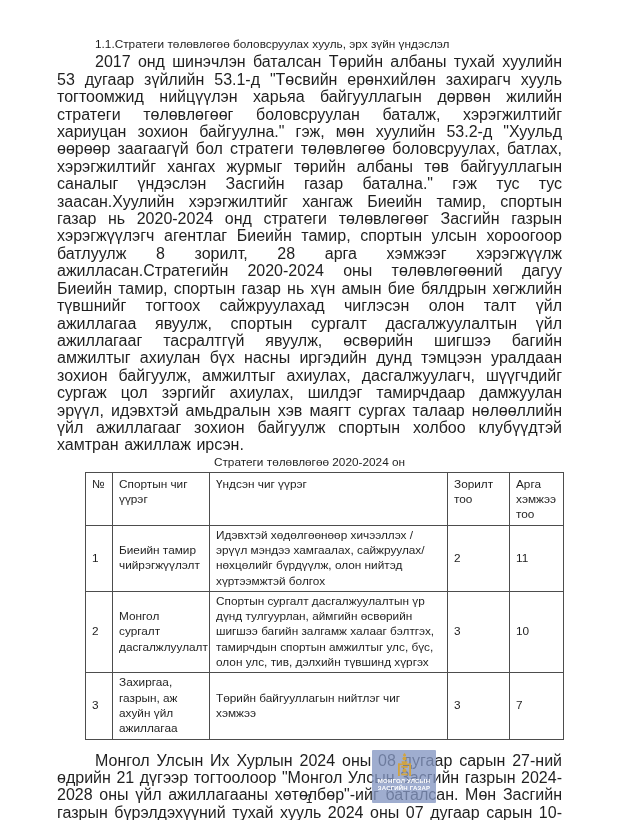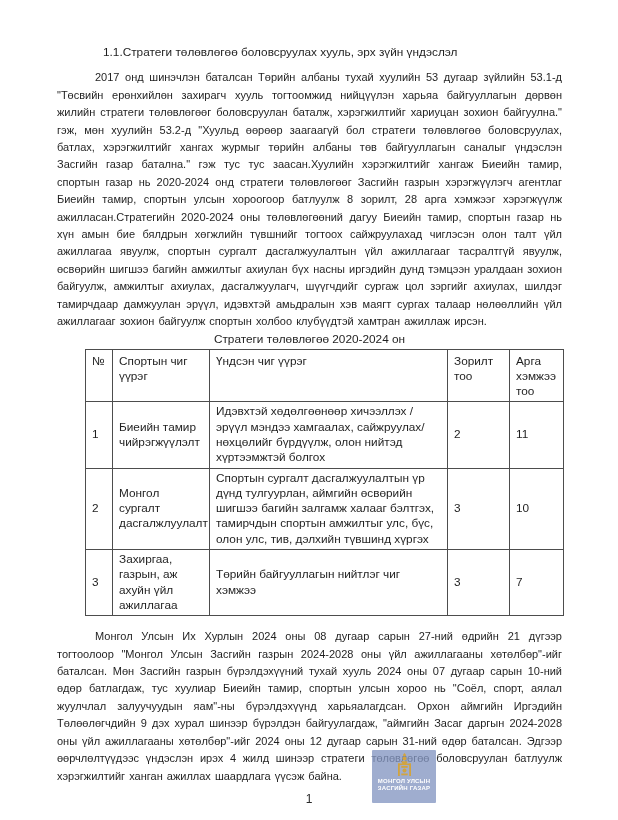--- a/index.html
+++ b/index.html
@@ -19,24 +19,24 @@
   .doc-title {
     text-align:center;
     font-size:12px;
     letter-spacing:.2px;
     margin:0 0 13px 0;
   }
   .sec-heading {
     font-size:11.8px;
     line-height:17.4px;
     text-indent:38px;
-    margin:8px;
+    margin:0;
   }
   .para {
-    font-size:11px;
+    font-size:16px;
     line-height:17.4px;
     text-align:justify;
     text-indent:38px;
     margin:0;
     word-spacing:1px;
   }
   .tbl-caption {
     text-align:center;
     font-size:11.8px;
     line-height:15px;

